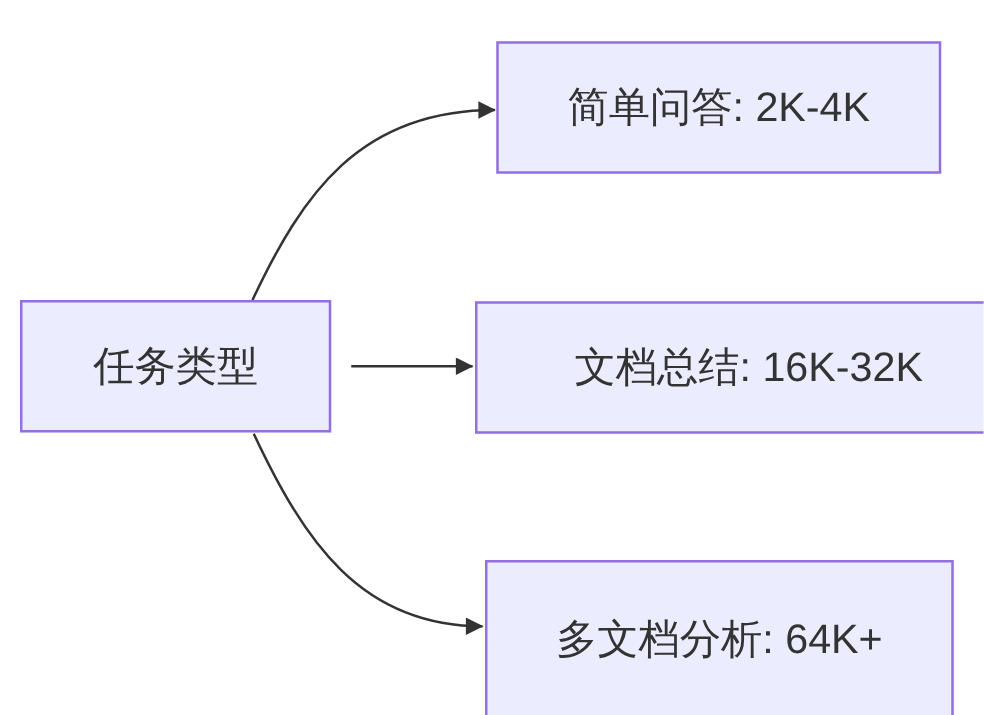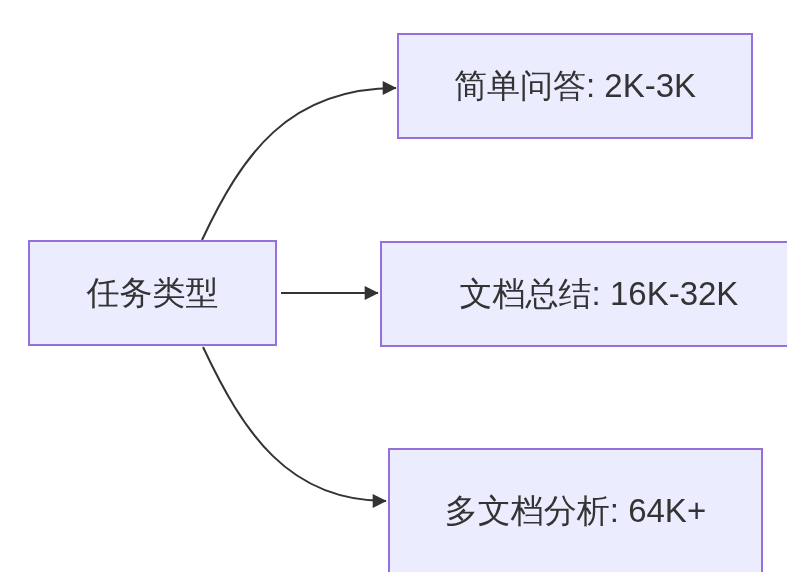--- a/index.html
+++ b/index.html
@@ -47,26 +47,26 @@
     <defs>
       <marker id="arrowhead" viewBox="0 0 10 10" refX="9.5" refY="5" markerUnits="userSpaceOnUse" markerWidth="16" markerHeight="14" orient="auto">
         <path d="M 0 0 L 10 5 L 0 10 Z" fill="#333333"></path>
       </marker>
     </defs>
     <path class="edge" d="M 202 240 C 242 155, 288 88, 396 88" marker-end="url(#arrowhead)"></path>
     <path class="edge" d="M 281 293 L 378 293" marker-end="url(#arrowhead)"></path>
     <path class="edge" d="M 203 347 C 243 432, 288 501, 386 501" marker-end="url(#arrowhead)"></path>
   </svg>
 
-  <div class="node" style="left:28px; top:240px; width:249px; height:106px;">
+  <div class="node" style="left:16px; top:240px; width:249px; height:106px;">
     <span class="node-label">任务类型</span>
   </div>
 
   <div class="node" style="left:397px; top:33px; width:356px; height:106px;">
-    <span class="node-label">简单问答: 2K-3K</span>
+    <span class="node-label">简单问答: 2K-4K</span>
   </div>
 
   <div class="node" style="left:380px; top:241px; width:438px; height:106px;">
     <span class="node-label">文档总结: 16K-32K</span>
   </div>
 
   <div class="node" style="left:388px; top:448px; width:375px; height:126px;">
     <span class="node-label">多文档分析: 64K+</span>
   </div>
 

